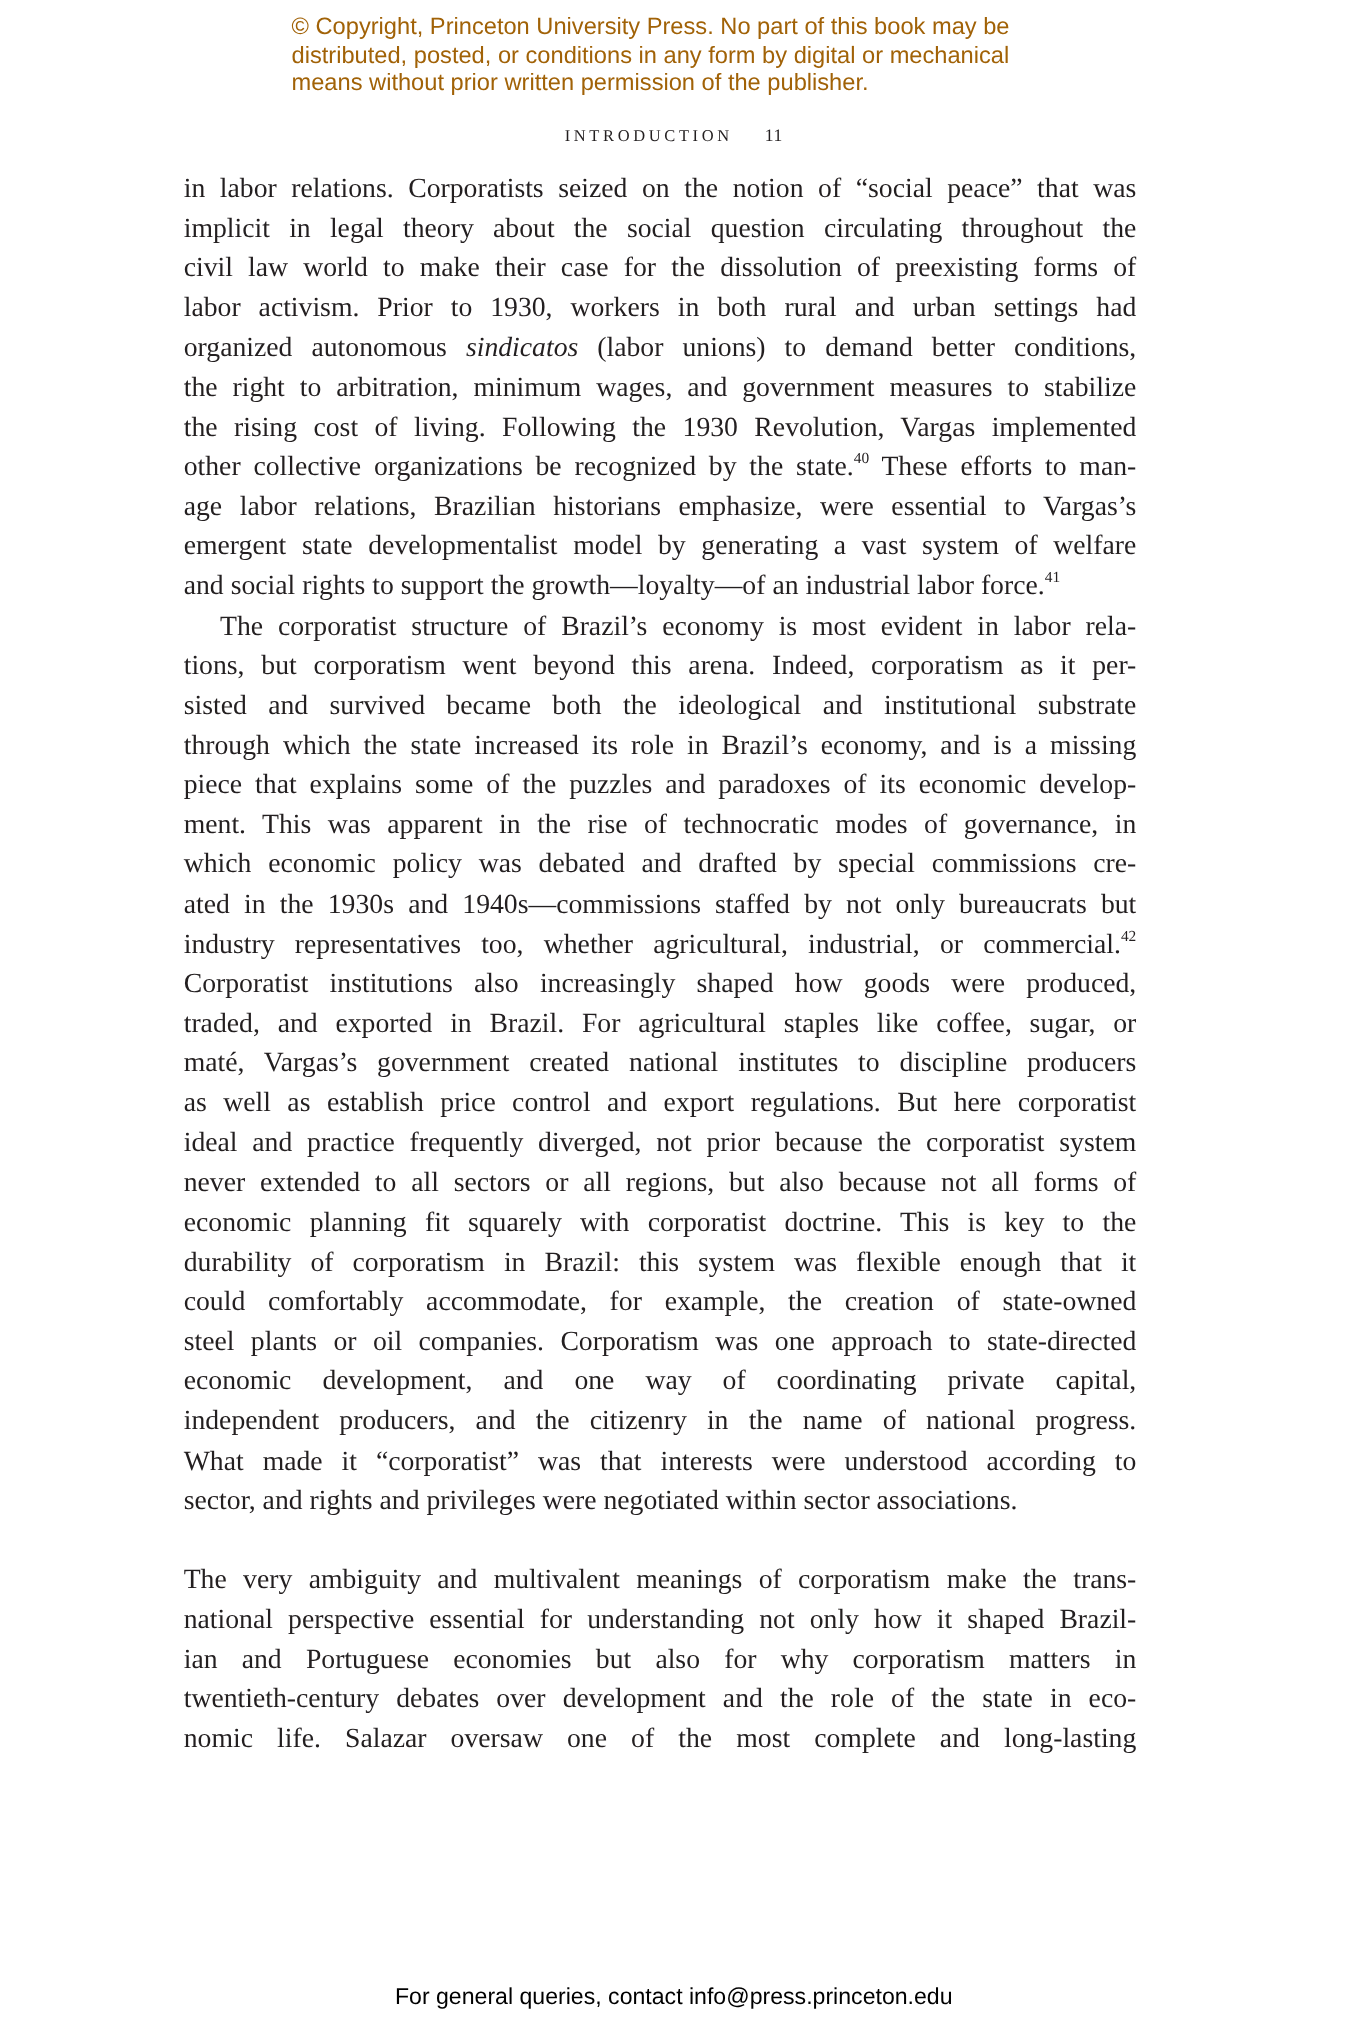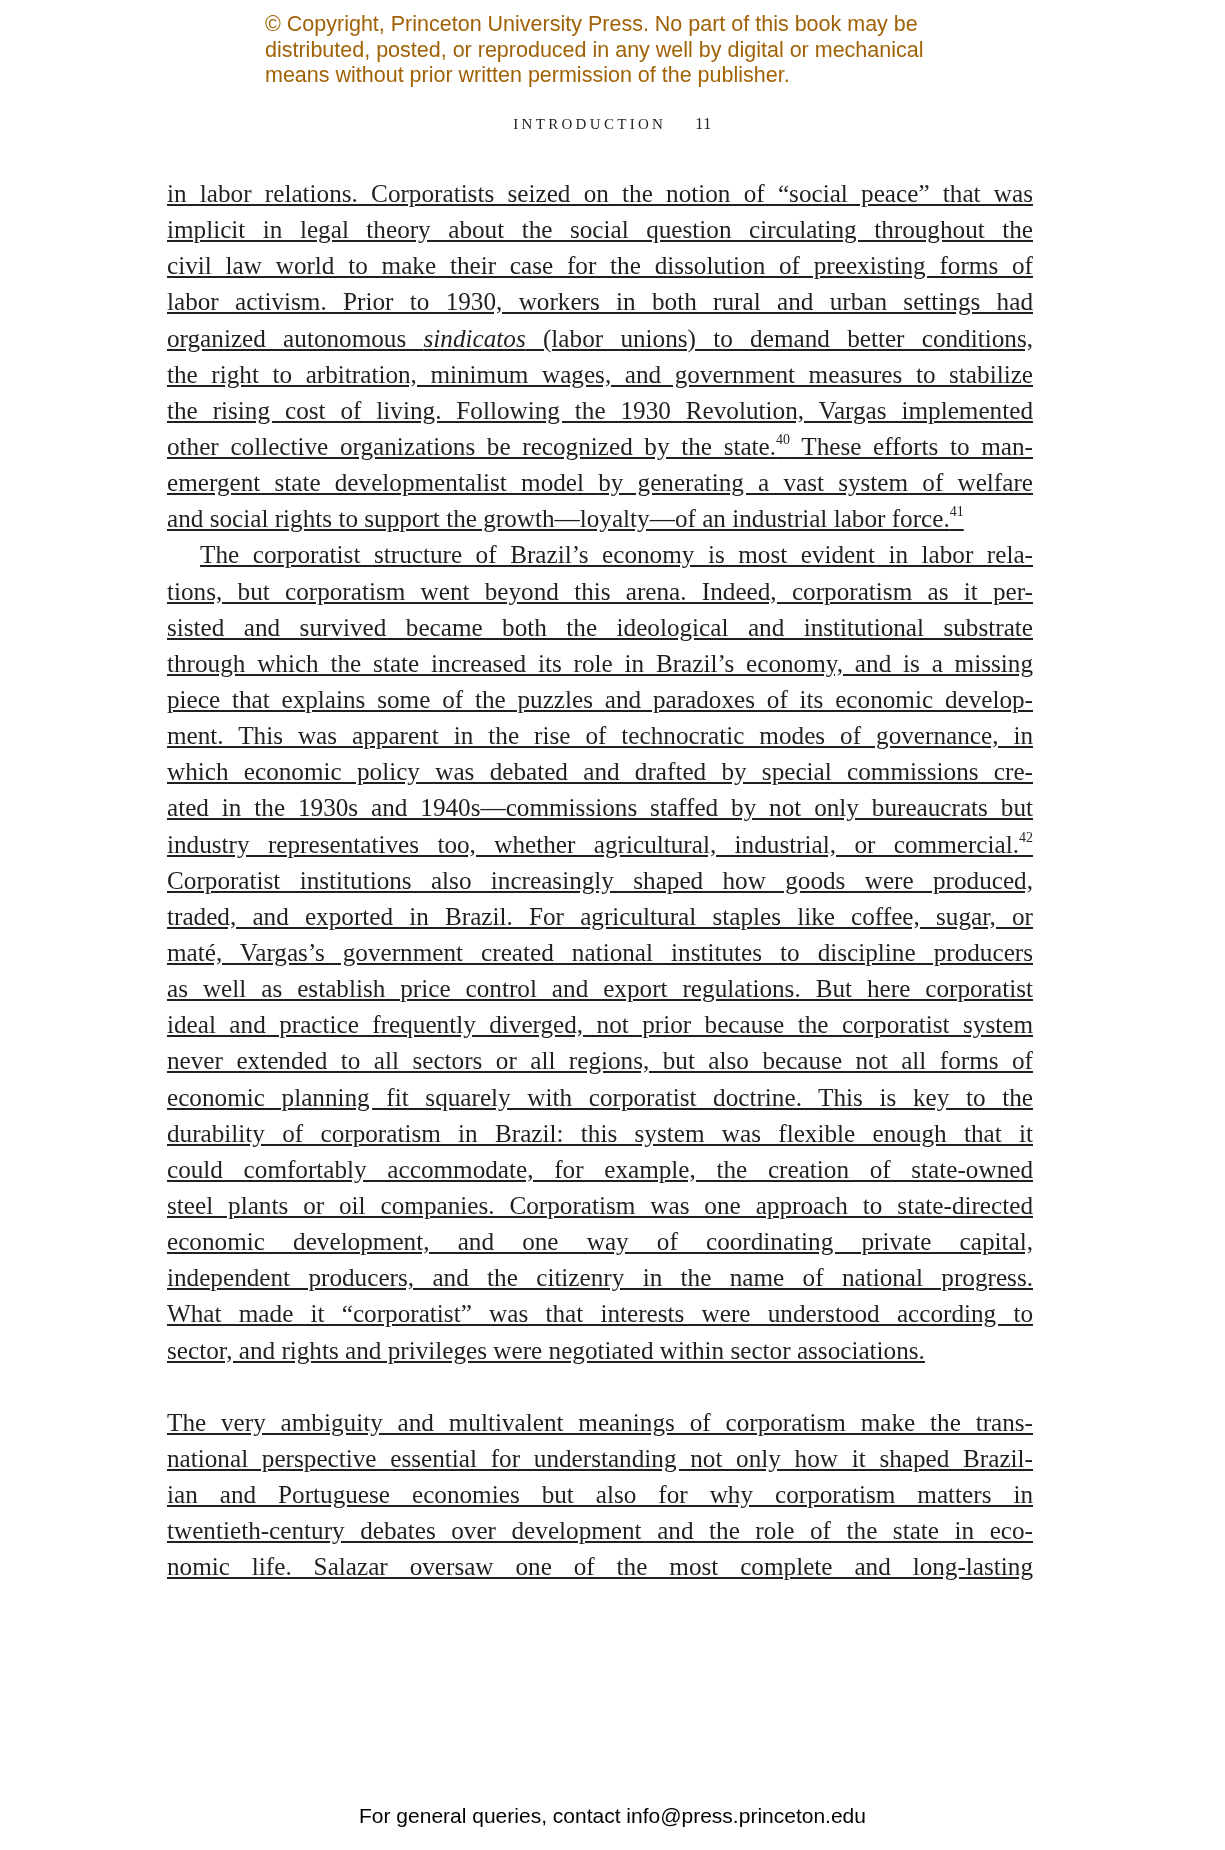--- a/index.html
+++ b/index.html
@@ -9,58 +9,59 @@
     font-family: "Liberation Sans", sans-serif; font-size: 21.5px; line-height: 25.7px; color: #a16207;
   }
   .copyright div { white-space: nowrap; }
   .running-head {
     position: absolute; left: 0; width: 1225px; top: 115px; text-align: center;
     font-family: "Liberation Serif", serif; font-size: 15px; letter-spacing: 3.3px; color: #231f20;
   }
   .running-head .title { text-transform: uppercase; }
   .running-head .folio { letter-spacing: 0.5px; margin-left: 22px; font-size: 16px; text-align: right; }
   .body-text {
-    position: absolute; left: 167px; top: 176px; width: 866px;
-    font-family: "Liberation Serif", serif; font-size: 25.2px; line-height: 36.15px; color: #231f20; text-decoration: underline;
+    position: absolute; left: 167px; top: 154px; width: 866px;
+    font-family: "Liberation Serif", serif; font-size: 25.2px; line-height: 36.15px; color: #231f20;
   }
   .line { display: block; white-space: nowrap; text-align: justify; text-align-last: justify; height: 36.15px; overflow: visible; }
   .line.last { text-align-last: left; }
   .line.indent { padding-left: 33px; }
   .gap { height: 36.15px; }
   sup { font-size: 14px; line-height: 0; vertical-align: 11px; }
   em { font-style: italic; }
   .footer {
     position: absolute; left: 0; width: 1225px; top: 1804px; text-align: center;
     font-family: "Liberation Sans", sans-serif; font-size: 21px; color: #000;
   }
 </style>
 </head>
 <body>
 
 <div class="copyright">
   <div>© Copyright, Princeton University Press. No part of this book may be</div>
-  <div>distributed, posted, or reproduced in any well by digital or mechanical</div>
+  <div>distributed, posted, or conditions in any form by digital or mechanical</div>
   <div>means without prior written permission of the publisher.</div>
 </div>
 
 <div class="running-head">
   <span class="title">Introduction</span>
   <span class="folio">11</span>
 </div>
 
 <div class="body-text" id="body-text">
     <div>
       <span class="line" style="display: block;">in labor relations. Corporatists seized on the notion of “social peace” that was</span>
       <span class="line" style="display: block;">implicit in legal theory about the social question circulating throughout the</span>
       <span class="line" style="display: block;">civil law world to make their case for the dissolution of preexisting forms of</span>
       <span class="line" style="display: block;">labor activism. Prior to 1930, workers in both rural and urban settings had</span>
       <span class="line" style="display: block;"><span>organized autonomous </span><em>sindicatos</em><span> (labor unions) to demand better conditions,</span></span>
       <span class="line" style="display: block;">the right to arbitration, minimum wages, and government measures to stabilize</span>
       <span class="line" style="display: block;">the rising cost of living. Following the 1930 Revolution, Vargas implemented</span>
       <span class="line" style="display: block;"><span>other collective organizations be recognized by the state.</span><sup>40</sup><span> These efforts to man-</span></span>
+      <span class="line" style="display: block;">age labor relations, Brazilian historians emphasize, were essential to Vargas’s</span>
       <span class="line" style="display: block;">emergent state developmentalist model by generating a vast system of welfare</span>
       <span class="line last" style="display: block;"><span>and social rights to support the growth—loyalty—of an industrial labor force.</span><sup>41</sup></span>
     </div>
     <div>
       <span class="line indent" style="display: block;">The corporatist structure of Brazil’s economy is most evident in labor rela-</span>
       <span class="line" style="display: block;">tions, but corporatism went beyond this arena. Indeed, corporatism as it per-</span>
       <span class="line" style="display: block;">sisted and survived became both the ideological and institutional substrate</span>
       <span class="line" style="display: block;">through which the state increased its role in Brazil’s economy, and is a missing</span>
       <span class="line" style="display: block;">piece that explains some of the puzzles and paradoxes of its economic develop-</span>
       <span class="line" style="display: block;">ment. This was apparent in the rise of technocratic modes of governance, in</span>

